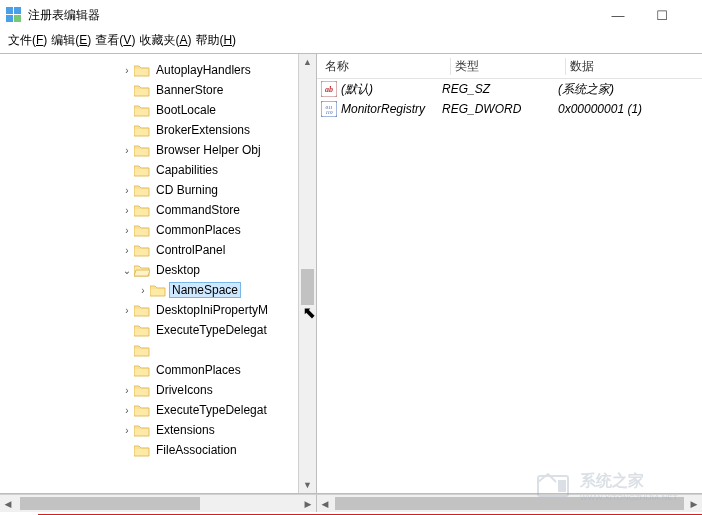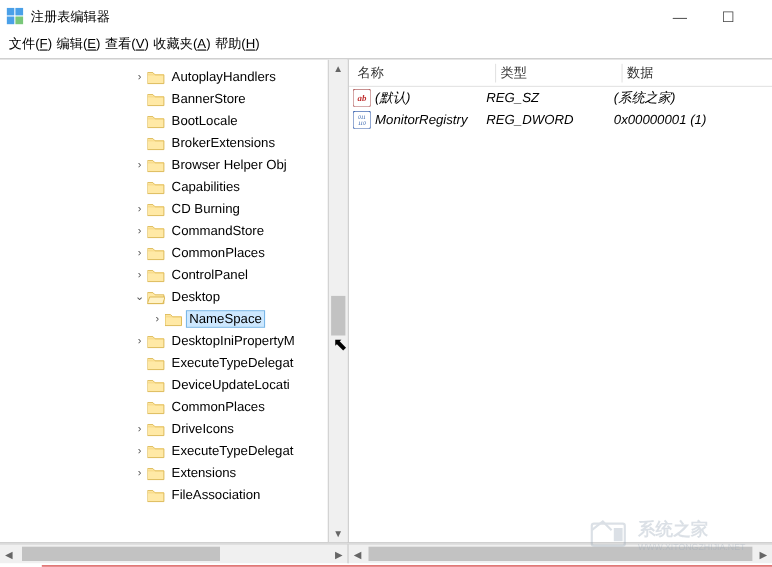--- a/index.html
+++ b/index.html
@@ -393,21 +393,20 @@
           </span>
           <span class="node-label">ExecuteTypeDelegat</span>
         </div>
         <div class="tree-node">
           <span class="expander"></span>
           <span class="folder-icon">
             <svg width="16" height="13">
               <use href="#folder"></use>
             </svg>
           </span>
-          <span class="node-label">DeviceUpdateLocati</span>
         </div>
         <div class="tree-node">
           <span class="expander"></span>
           <span class="folder-icon">
             <svg width="16" height="13">
               <use href="#folder"></use>
             </svg>
           </span>
           <span class="node-label">CommonPlaces</span>
         </div>

